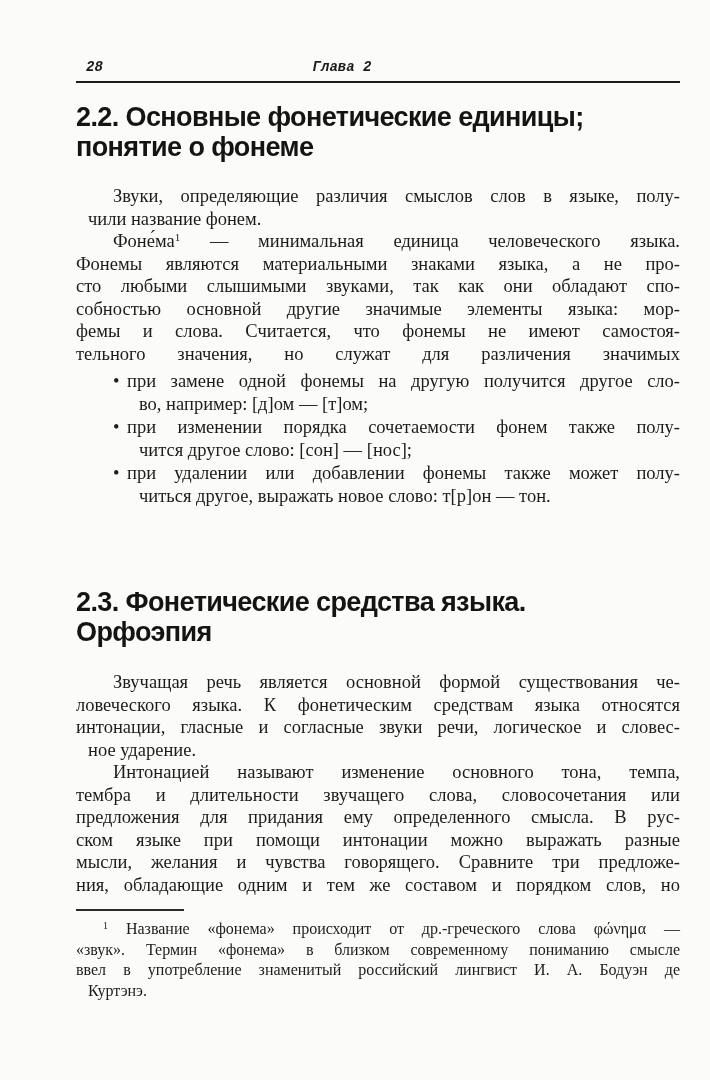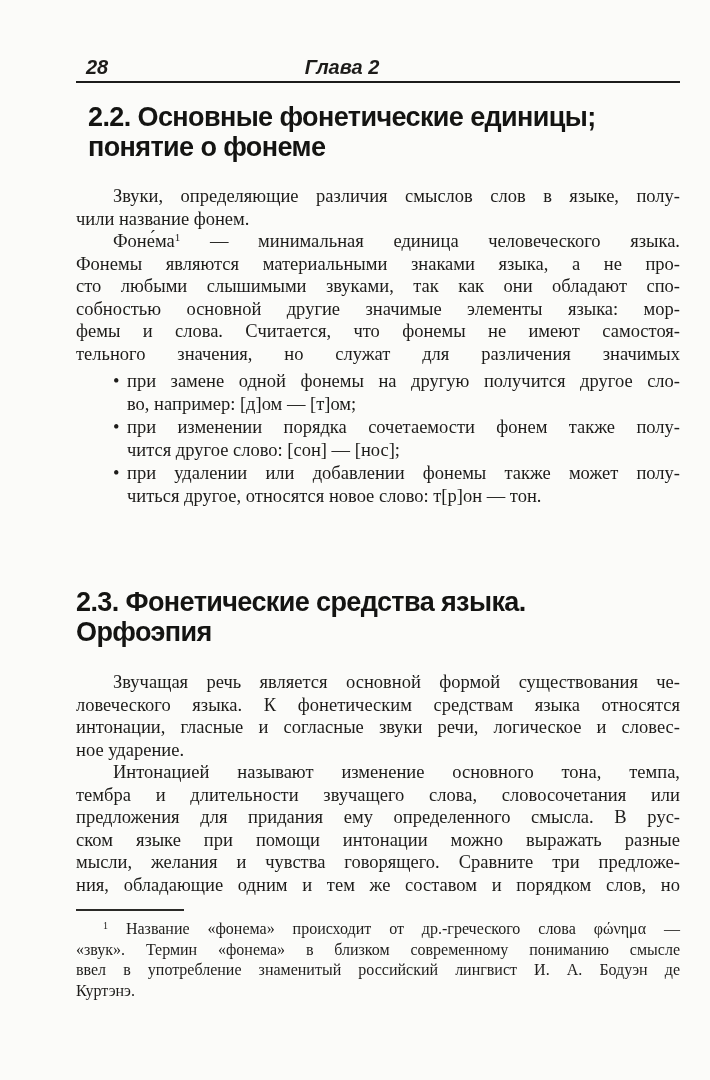--- a/index.html
+++ b/index.html
@@ -12,45 +12,45 @@
   }
   .page {
     box-sizing: border-box;
     width: 710px; height: 1080px;
     padding: 55px 30px 0 76px;
   }
   
   .runhead {
     position: relative;
     height: 24px;
-    font-family: Liberation Sans, sans-serif;
+    font-family: Liberation Mono, monospace;
     font-weight: bold; font-style: italic;
-    font-size: 20px; line-height: 24px;
+    font-size: 14px; line-height: 24px;
   }
   .runhead .pageno { position: absolute; left: 10px; top: 0; }
   .runhead .chapter { position: absolute; left: 0; right: 0; top: 0; text-align: center; transform: translateX(-36px); }
   .headrule { margin-top: 2px; height: 2px; background: #1c1c1c; }
 
   
   .block { position: relative; }
   .heading {
     font-family: "Liberation Sans", sans-serif;
     font-weight: bold;
     font-size: 27px; line-height: 30px;
     letter-spacing: -0.6px;
     color: #141412;
   }
-  [data-name="section-heading-2-2"] { margin: 19px 0 23px 12px; }
+  [data-name="section-heading-2-2"] { margin: 19px 0 23px 0; }
   [data-name="section-heading-2-3"] { margin: 80px 0 24px 0; }
 
   .para, .bullet, .footnote {
     font-size: 18.5px; line-height: 22.5px;
   }
   .line { text-align: justify; text-align-last: justify; white-space: normal; }
-  .line.l { text-align: center; text-align-last: left; }
+  .line.l { text-align: center; text-align-last: left; margin-left: 12px; }
   .line.indent { text-indent: 37px; }
 
   .bullet { padding-left: 51px; margin-top: 1px; }
   .bullets-wrap { margin-top: 5px; }
   .bullet .marker {
     position: absolute; left: 37px; top: 0;
     font-size: 18.5px; line-height: 22.5px;
   }
   .b { font-weight: normal; }
   .sup {
@@ -104,21 +104,21 @@
           <div class="line l" data-name="text-line"><span data-name="text-segment">во, например: [д]ом — [т]ом;</span></div>
         </div>
         <div class="block bullet" data-name="bullet-order">
           <span class="marker" data-name="bullet-marker">•</span>
           <div class="line j" data-name="text-line"><span data-name="text-segment">при изменении порядка сочетаемости фонем также полу-</span></div>
           <div class="line l" data-name="text-line"><span data-name="text-segment">чится другое слово: [сон] — [нос];</span></div>
         </div>
         <div class="block bullet" data-name="bullet-add-remove">
           <span class="marker" data-name="bullet-marker">•</span>
           <div class="line j" data-name="text-line"><span data-name="text-segment">при удалении или добавлении фонемы также может полу-</span></div>
-          <div class="line l" data-name="text-line"><span data-name="text-segment">читься другое, относятся новое слово: т[р]он — тон.</span></div>
+          <div class="line l" data-name="text-line"><span data-name="text-segment">читься другое, выражать новое слово: т[р]он — тон.</span></div>
         </div>
       </div>
       <div class="block heading" data-name="section-heading-2-3">
         <div class="h-line" data-name="heading-line">2.3. Фонетические средства языка.</div>
         <div class="h-line" data-name="heading-line">Орфоэпия</div>
       </div>
       <div class="block para" data-name="para-zvuchashchaya">
         <div class="line j indent" data-name="text-line"><span data-name="text-segment">Звучащая речь является основной формой существования че-</span></div>
         <div class="line j" data-name="text-line"><span data-name="text-segment">ловеческого языка. К фонетическим средствам языка относятся</span></div>
         <div class="line j" data-name="text-line"><span class="b" data-name="text-segment">интонации, гласные и согласные звуки</span><span data-name="text-segment"> речи, логическое и словес-</span></div>

